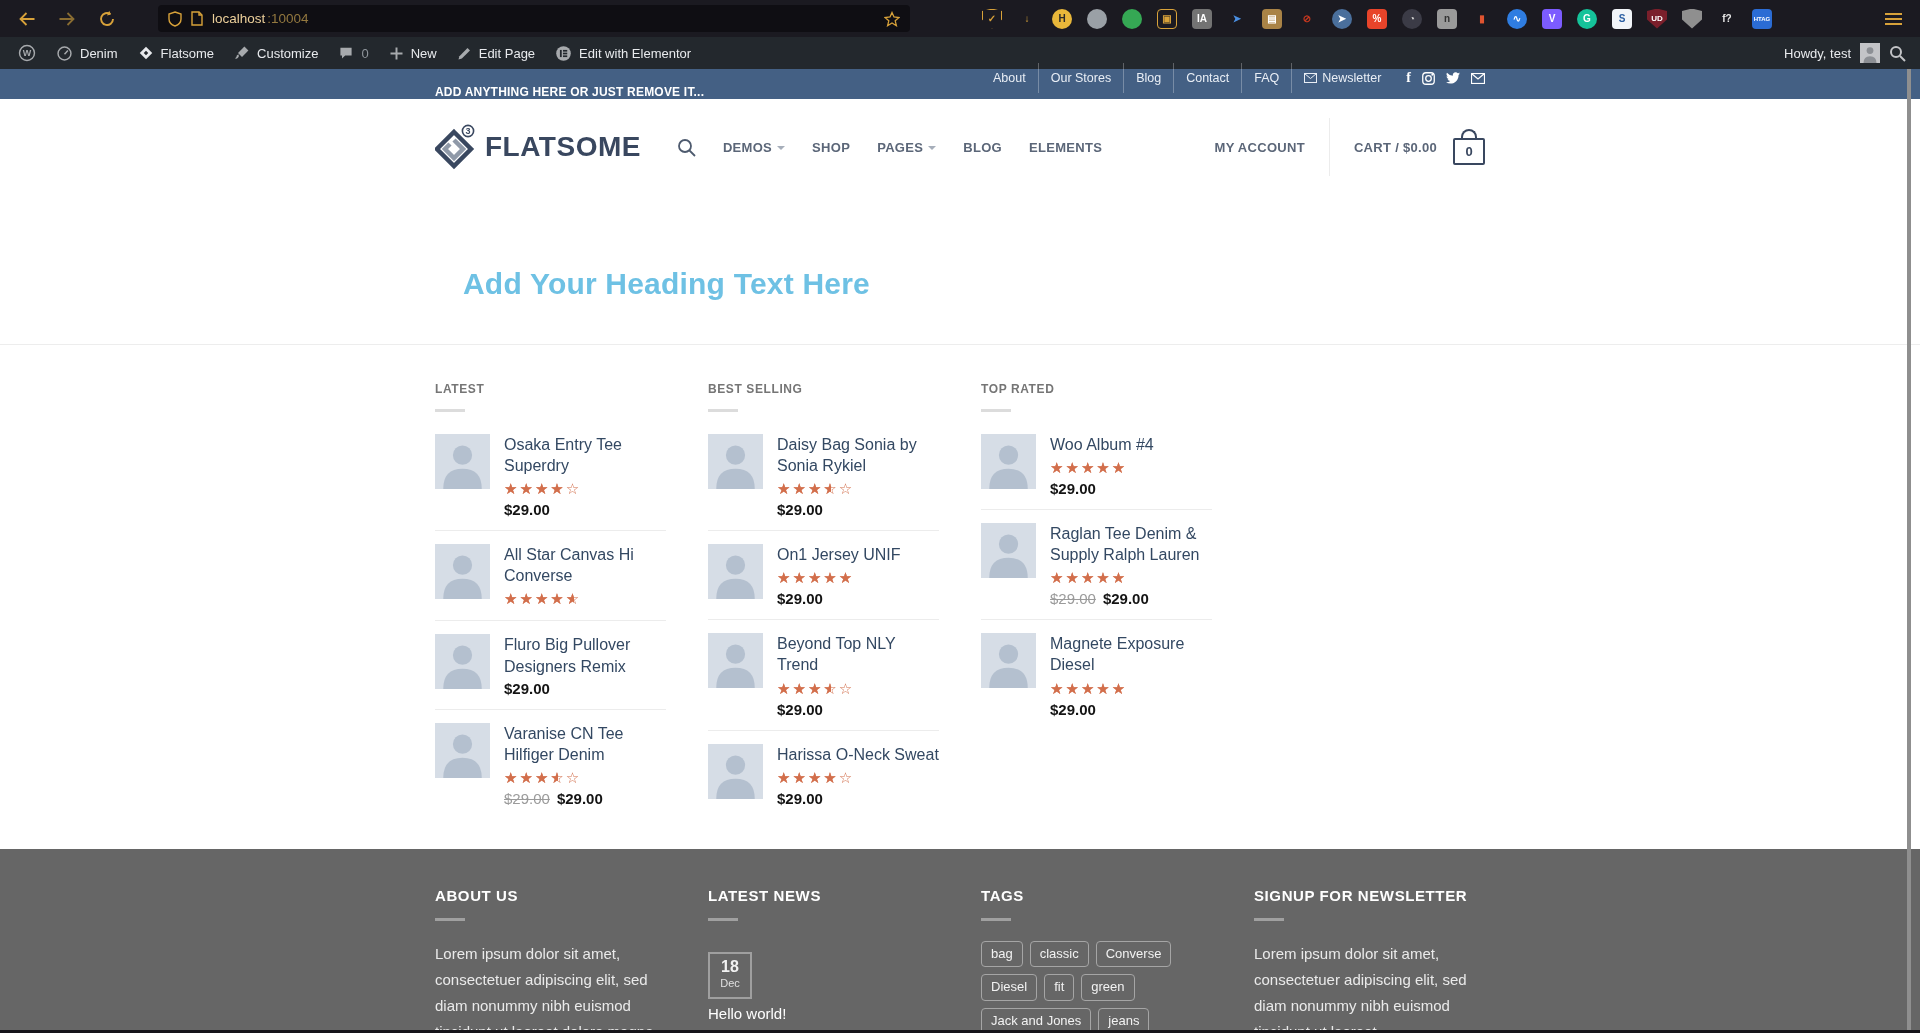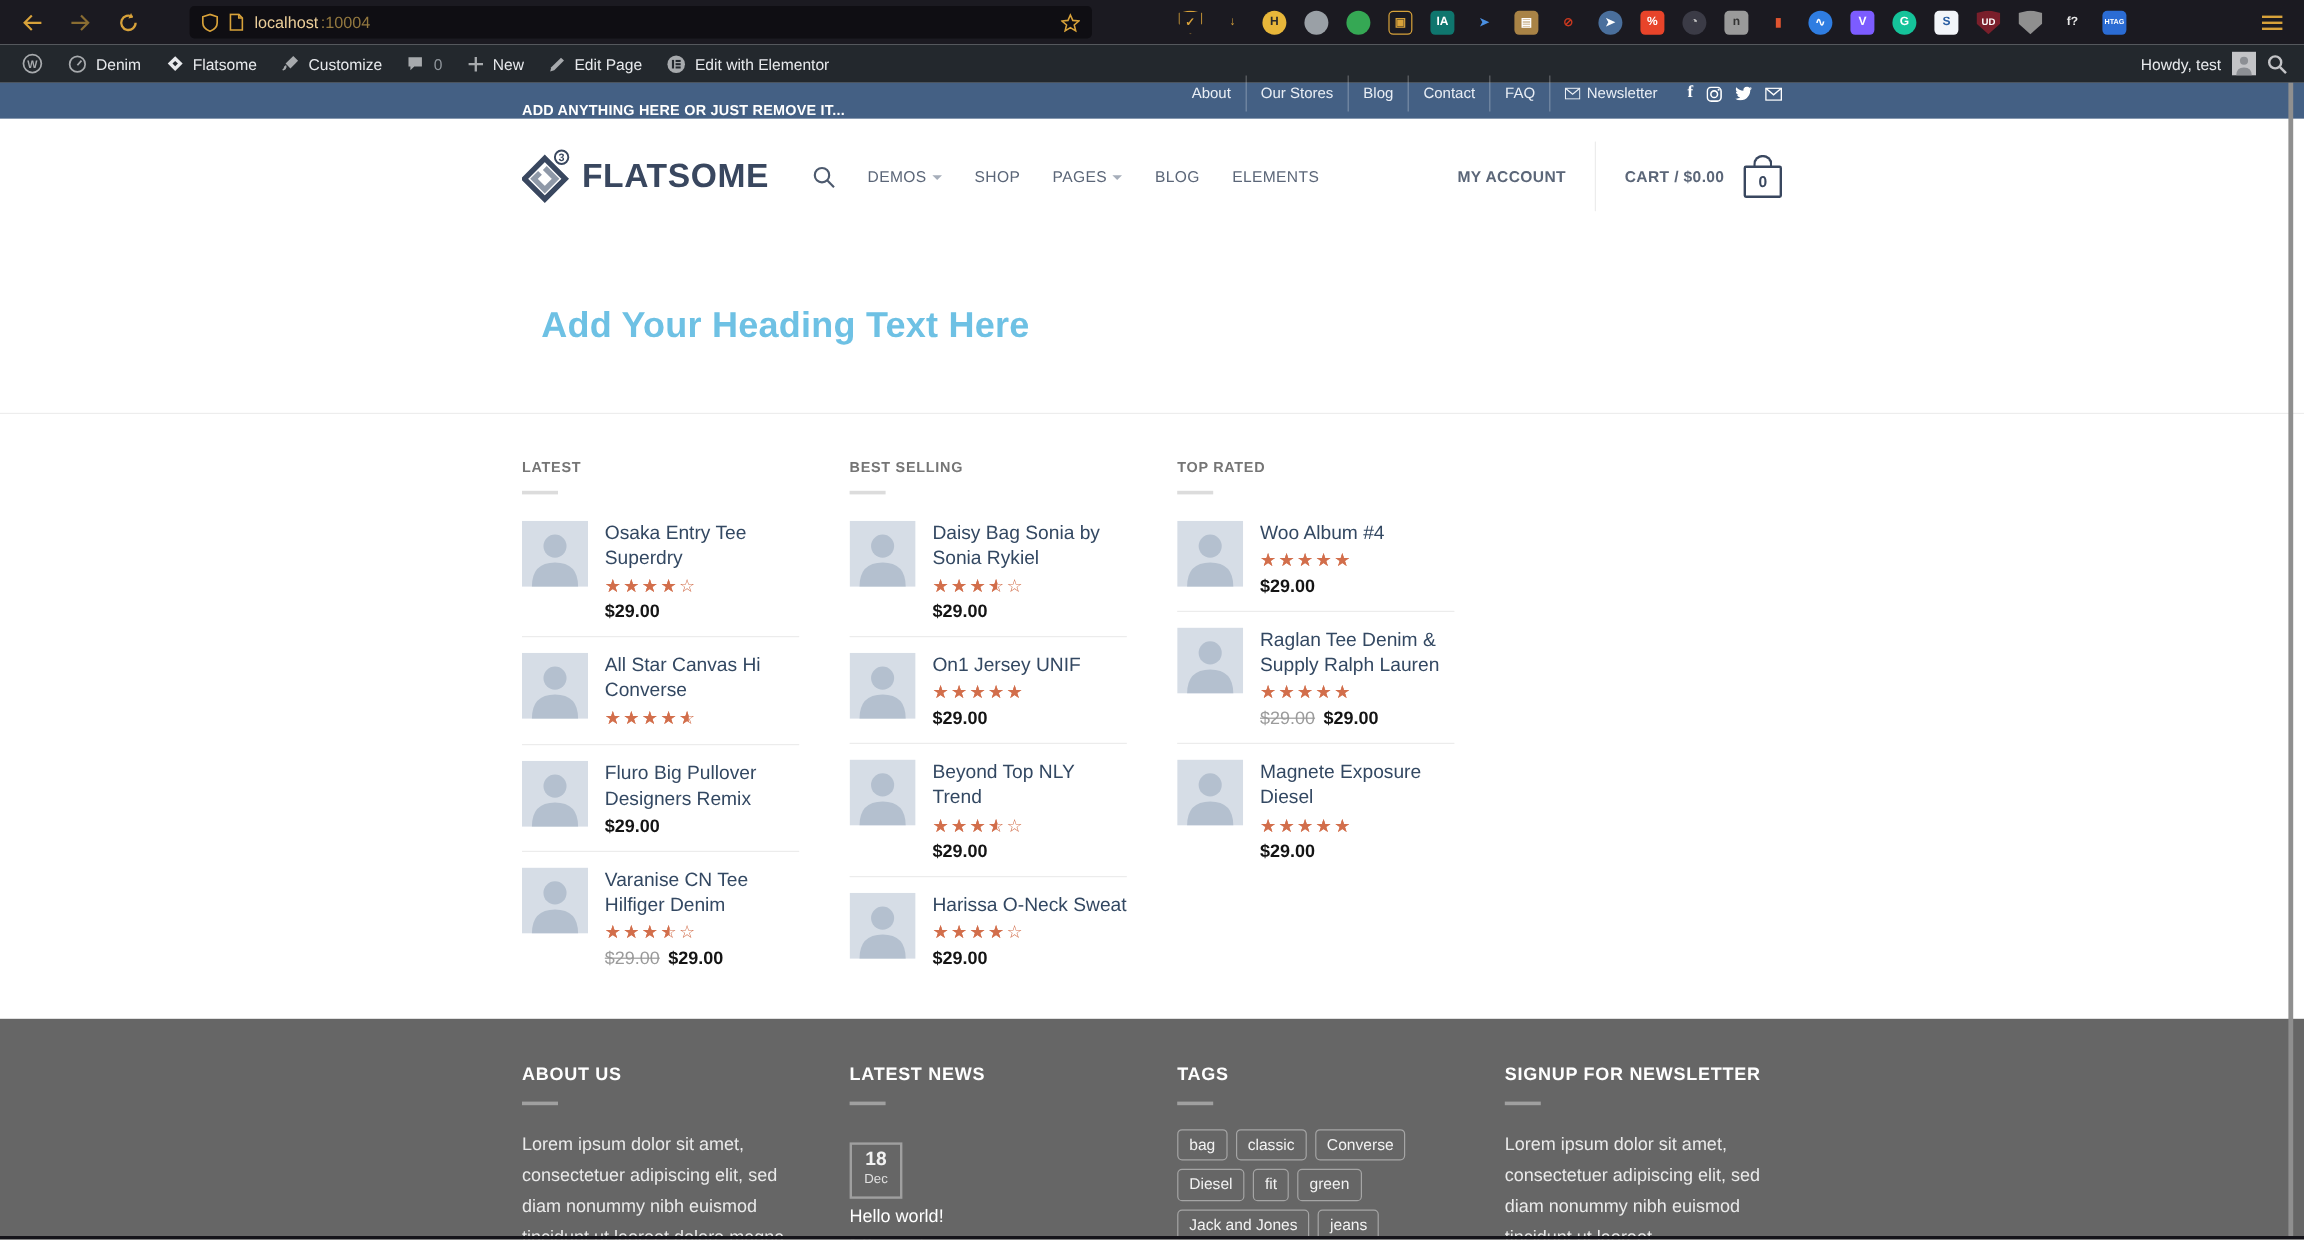--- a/index.html
+++ b/index.html
@@ -50,41 +50,41 @@
   .tb-link:first-child { border-left:none; }
   .tb-social { display:flex; align-items:center; gap:11px; margin-left:13px; }
   .tb-social .soc { cursor:pointer; display:flex; color:#fff; font-size:13px; font-weight:bold; }
   
   .header { height:96px; background:#fff; }
   .header-inner { width:1050px; margin:0 auto; height:96px; display:flex; align-items:center; }
   .logo { display:flex; align-items:center; gap:8px; cursor:pointer; }
   .logo-text { font-size:28px; font-weight:bold; color:#39475f; letter-spacing:.5px; }
   .main-nav { display:flex; align-items:center; gap:27px; margin-left:36px; }
   .nav-item {
-    font-size:13px; font-weight:normal; color:#5b6678; letter-spacing:.3px;
+    font-size:13px; font-weight:bold; color:#5b6678; letter-spacing:.3px;
     cursor:pointer; display:flex; align-items:center; gap:5px;
   }
   .caret { width:0; height:0; border-left:4px solid transparent; border-right:4px solid transparent; border-top:4px solid #a6aeba; margin-top:2px; }
   .header-right { margin-left:auto; display:flex; align-items:center; }
   .hr-label { font-size:13px; font-weight:bold; color:#5b6678; letter-spacing:.3px; cursor:pointer; }
   .hr-div { width:1px; height:58px; background:#ececec; margin:0 24px; }
   .basket { position:relative; margin-left:16px; cursor:pointer; width:32px; height:36px; }
   .basket .bag {
     position:absolute; bottom:0; width:32px; height:27px; border:2px solid #39475f; border-radius:2px;
     display:flex; align-items:center; justify-content:center;
     font-size:13px; font-weight:bold; color:#39475f; background:#fff;
   }
   .basket .handle {
     position:absolute; top:0; left:8px; width:16px; height:14px;
     border:2px solid #39475f; border-bottom:none; border-radius:8px 8px 0 0;
   }
   
   .hero { height:150px; border-bottom:1px solid #ededed; padding:56px 0 0; }
   .hero-inner { width:1050px; margin:0 auto; }
-  .hero h1 { margin:4px; padding-left:12px; font-size:30px; font-weight:bold; color:#6ec1e4; letter-spacing:.2px; }
+  .hero h1 { margin:16px; padding-left:12px; font-size:30px; font-weight:bold; color:#6ec1e4; letter-spacing:.2px; }
   
   .products { min-height:504px; padding-top:37px; }
   .grid4 { width:1050px; margin:0 auto; display:grid; grid-template-columns:repeat(4,1fr); column-gap:42px; align-items:start; }
   .col-title { font-size:12px; font-weight:bold; color:#757575; letter-spacing:.6px; }
   .col-div { width:30px; height:3px; background:#dcdcdc; margin:13px 0 9px; }
   .p-item { display:flex; gap:14px; padding:13px 0 12px; }
   .p-item + .p-item { border-top:1px solid #ececec; }
   .p-thumb { width:55px; height:55px; flex:none; cursor:pointer; }
   .p-info { flex:1; min-width:0; }
   .p-title { font-size:16px; line-height:1.32; color:#334862; cursor:pointer; }
@@ -156,21 +156,21 @@
         </svg>
     </span>
   </div>
   <div class="ext-strip" id="ext-strip">
       <span class="ext shape-shield" style="background: transparent; color: rgb(216, 162, 58); border: 1.5px solid rgb(216, 162, 58);">✓</span>
       <span class="ext shape-square" style="background: transparent; color: rgb(216, 162, 58);">↓</span>
       <span class="ext shape-circle" style="background: rgb(232, 183, 58); color: rgb(42, 42, 42);">H</span>
       <span class="ext shape-circle" style="background: rgb(154, 160, 166); color: rgb(255, 255, 255);"></span>
       <span class="ext shape-circle" style="background: rgb(53, 168, 84); color: rgb(255, 255, 255);"></span>
       <span class="ext shape-square" style="background: transparent; color: rgb(216, 162, 58); border: 1.5px solid rgb(216, 162, 58);">▣</span>
-      <span class="ext shape-square" style="background: #0f766e; color: rgb(255, 255, 255);">IA</span>
+      <span class="ext shape-square" style="background: #737373; color: rgb(255, 255, 255);">IA</span>
       <span class="ext shape-square" style="background: transparent; color: rgb(74, 143, 226);">➤</span>
       <span class="ext shape-square" style="background: rgb(169, 131, 70); color: rgb(255, 255, 255);">▤</span>
       <span class="ext shape-circle" style="background: transparent; color: rgb(200, 56, 31);">⊘</span>
       <span class="ext shape-circle" style="background: rgb(74, 111, 156); color: rgb(255, 255, 255);">➤</span>
       <span class="ext shape-square" style="background: rgb(232, 68, 42); color: rgb(255, 255, 255);">%</span>
       <span class="ext shape-circle" style="background: rgb(59, 59, 70); color: rgb(201, 201, 201);">◔</span>
       <span class="ext shape-square" style="background: rgb(154, 154, 154); color: rgb(51, 51, 51);">n</span>
       <span class="ext shape-square" style="background: transparent; color: rgb(224, 84, 48);">▮</span>
       <span class="ext shape-circle" style="background: rgb(47, 125, 225); color: rgb(255, 255, 255);">∿</span>
       <span class="ext shape-square" style="background: rgb(124, 92, 255); color: rgb(255, 255, 255);">V</span>

